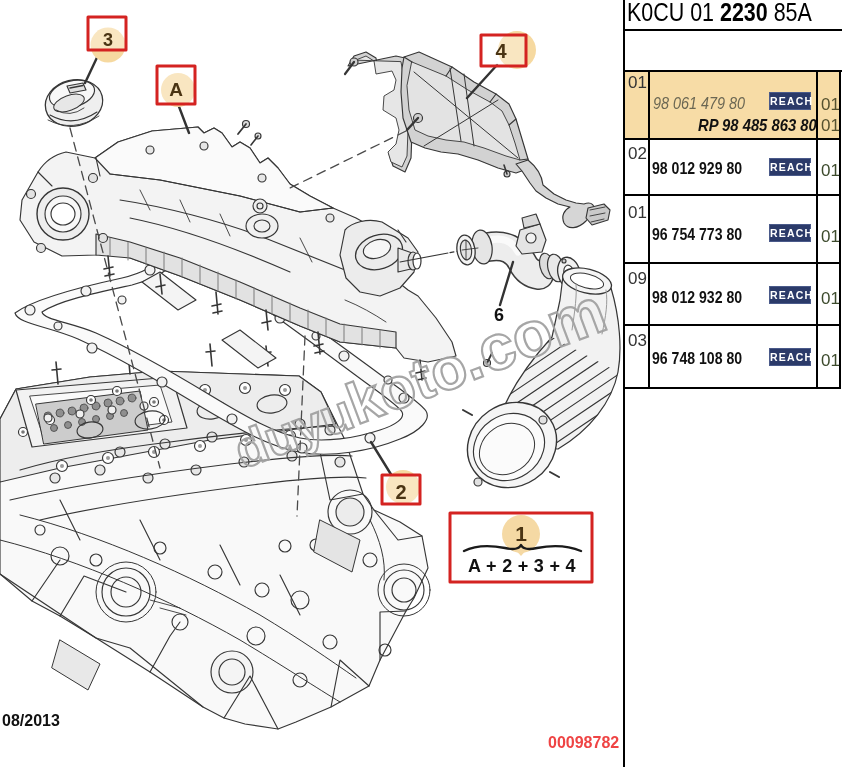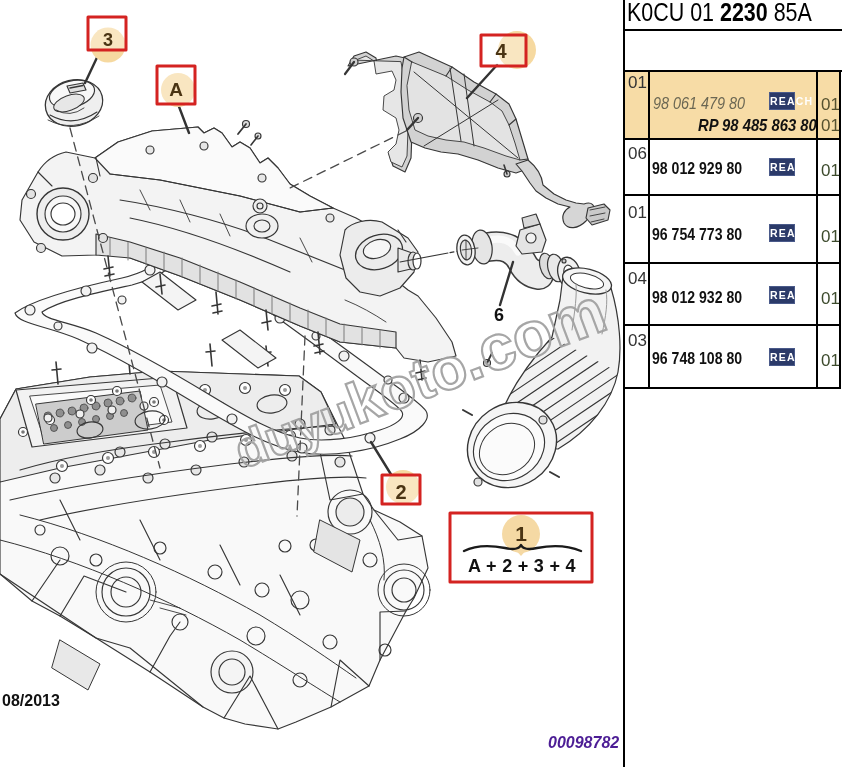--- a/index.html
+++ b/index.html
@@ -1,21 +1,21 @@
 <!DOCTYPE html>
 <html><head>
 <meta charset="utf-8">
 <style>
   html,body{margin:0;padding:0;}
   body{width:842px;height:767px;background:#fff;position:relative;overflow:hidden;
        font-family:"Liberation Sans",sans-serif;}
   .abs{position:absolute;}
   .hline{position:absolute;background:#000;height:2px;}
   .vline{position:absolute;background:#000;width:2px;}
-  .reach{position:absolute;width:26px;height:18px;background:#2b3a69;color:#fff;
+  .reach{position:absolute;width:42px;height:18px;background:#2b3a69;color:#fff;
          font-weight:bold;font-size:10.5px;letter-spacing:1.2px;text-align:center;
          line-height:17px;border:1px solid #4a5a8a;box-sizing:border-box;}
   .pn{position:absolute;font-weight:bold;font-size:16px;color:#111;transform:scaleX(.88);transform-origin:0 50%;}
   .rowno{position:absolute;font-size:17px;color:#333;}
   .qty{position:absolute;font-size:17px;color:#3c4a2c;}
 </style>
 </head>
 <body>
 
 <svg class="abs" style="left:0;top:0" width="842" height="767" viewBox="0 0 842 767">
@@ -395,34 +395,34 @@
 
 <div class="abs" style="left:627px;top:-3px;font-size:26px;color:#000;white-space:nowrap;transform:scaleX(.825);transform-origin:0 0;">K0CU 01 <b>2230</b> 85A</div>
 
 <div class="rowno" style="left:628px;top:73px;">01</div>
 <div class="abs" style="left:653px;top:95px;font-size:16px;font-style:italic;color:#6b6753;transform:scaleX(.9);transform-origin:0 0;">98 061 479 80</div>
 <div class="reach" style="left:769px;top:92px;">REACH</div>
 <div class="abs" style="left:698px;top:116px;font-size:17px;font-style:italic;font-weight:bold;color:#111;transform:scaleX(.87);transform-origin:0 0;">RP 98 485 863 80</div>
 <div class="qty" style="left:821px;top:95px;color:#55512f;">01</div>
 <div class="qty" style="left:821px;top:116px;color:#55512f;">01</div>
 
-<div class="rowno" style="left:628px;top:144px;">06</div>
+<div class="rowno" style="left:628px;top:144px;">02</div>
 <div class="pn" style="left:652px;top:160px;">98 012 929 80</div>
 <div class="reach" style="left:769px;top:158px;">REACH</div>
 <div class="qty" style="left:821px;top:161px;">01</div>
 
 <div class="rowno" style="left:628px;top:203px;">01</div>
 <div class="pn" style="left:652px;top:226px;">96 754 773 80</div>
 <div class="reach" style="left:769px;top:224px;">REACH</div>
 <div class="qty" style="left:821px;top:227px;">01</div>
 
-<div class="rowno" style="left:628px;top:269px;">04</div>
+<div class="rowno" style="left:628px;top:269px;">09</div>
 <div class="pn" style="left:652px;top:289px;">98 012 932 80</div>
 <div class="reach" style="left:769px;top:286px;">REACH</div>
 <div class="qty" style="left:821px;top:289px;">01</div>
 
 <div class="rowno" style="left:628px;top:331px;">03</div>
 <div class="pn" style="left:652px;top:350px;">96 748 108 80</div>
 <div class="reach" style="left:769px;top:348px;">REACH</div>
 <div class="qty" style="left:821px;top:351px;">01</div>
 
-<div class="abs" style="left:2px;top:692px;font-size:16px;font-weight:bold;color:#111;">08/2013</div>
-<div class="abs" style="left:548px;top:734px;font-size:16px;font-weight:bold;color:#4c1d95;font-style:italic;">00098782</div>
+<div class="abs" style="left:2px;top:712px;font-size:16px;font-weight:bold;color:#111;">08/2013</div>
+<div class="abs" style="left:548px;top:734px;font-size:16px;font-weight:bold;color:#ef4444;">00098782</div>
 
 </body></html>

